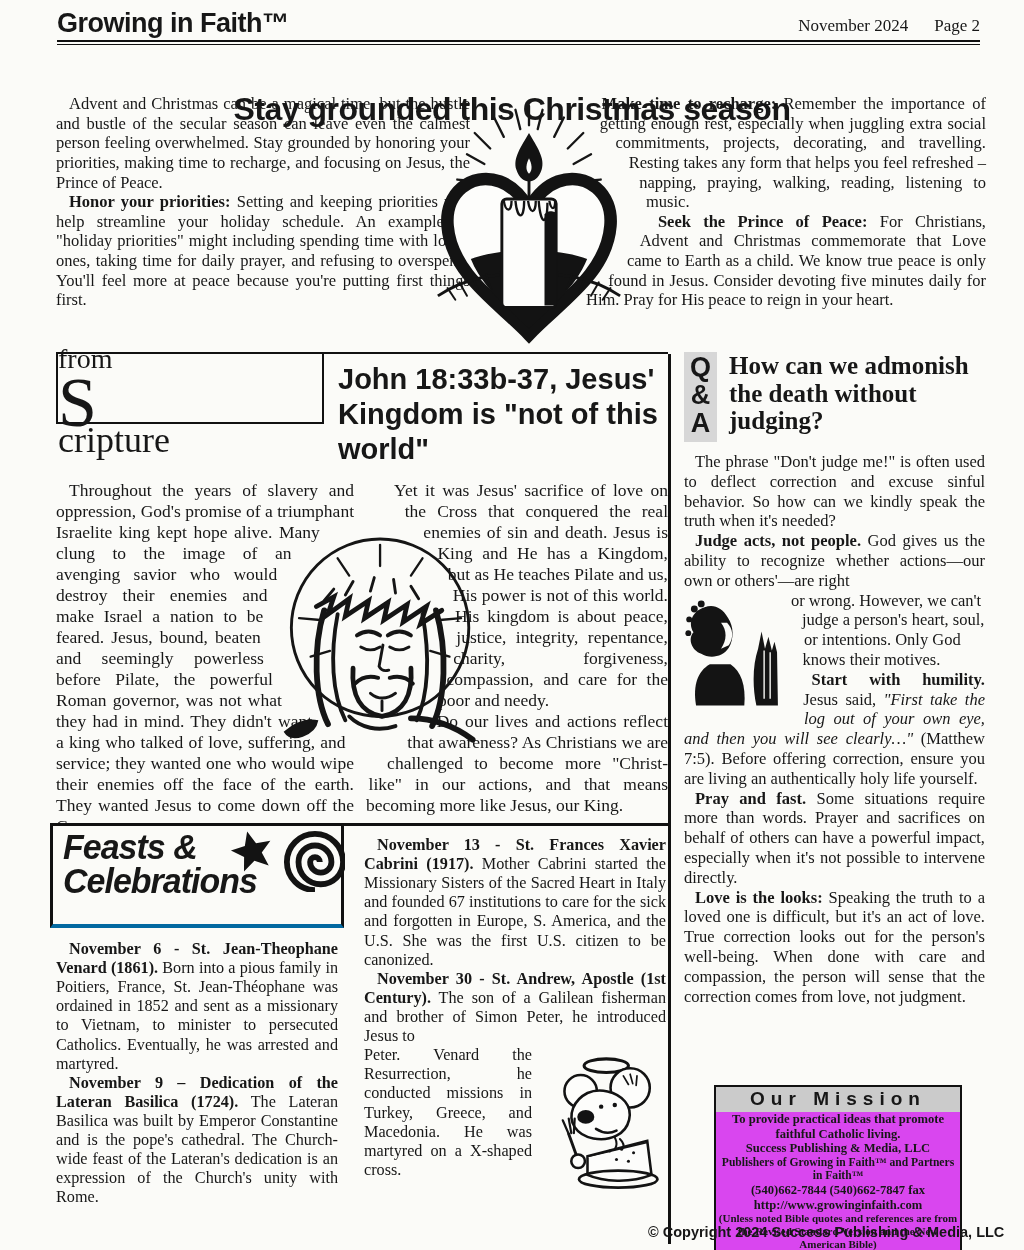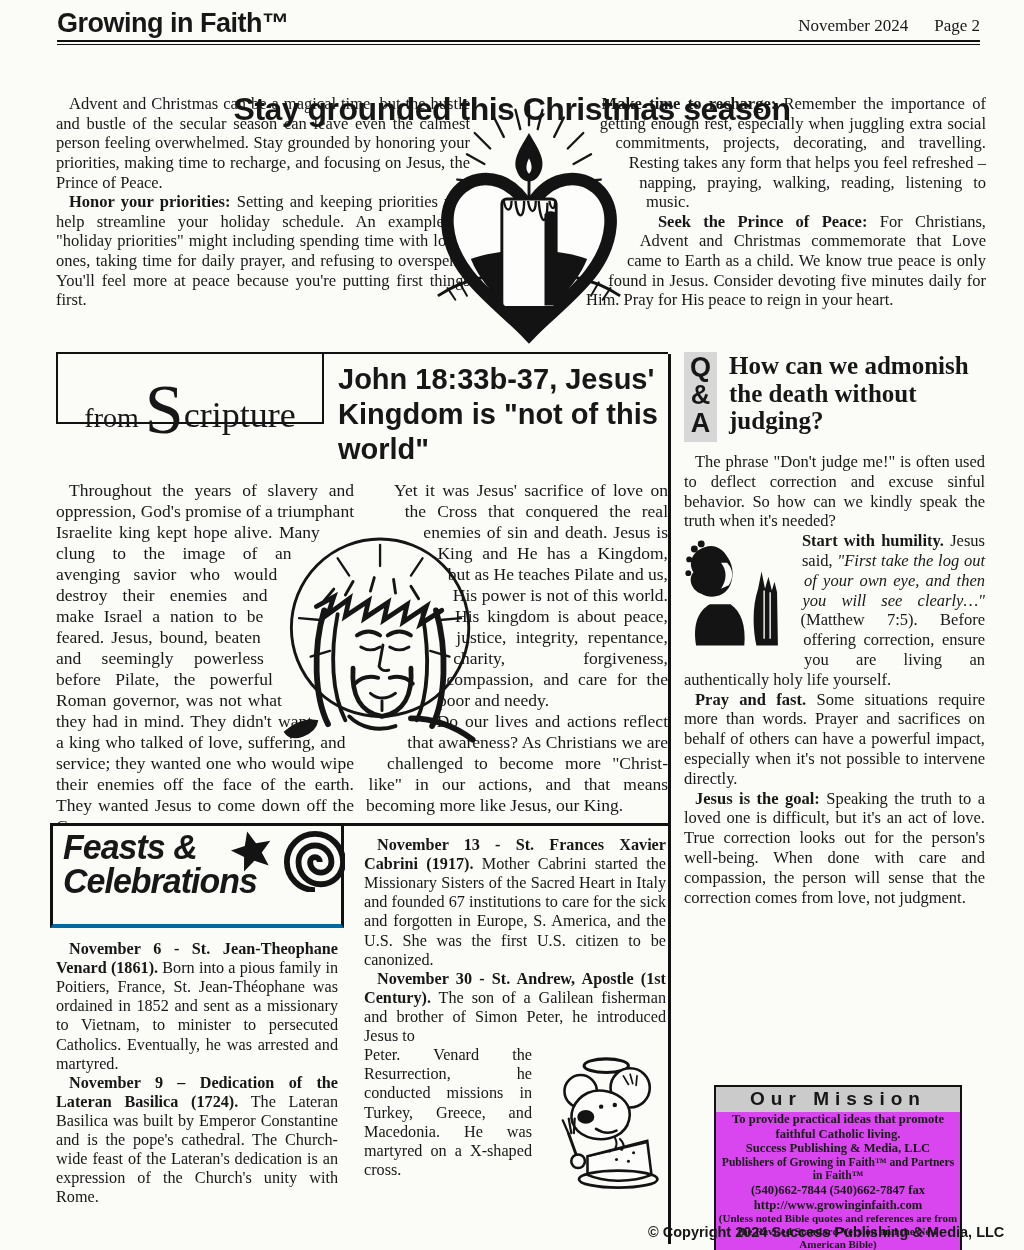--- a/index.html
+++ b/index.html
@@ -28,21 +28,21 @@
   .lead-center{width:116px;position:relative;}
   .lead-right{width:400px;}
   .lead-art{position:absolute;left:-52px;top:8px;width:222px;height:252px;}
   .lead-flL{float:left;width:60px;height:196px;
             shape-outside:polygon(0 0,6% 14%,40% 26%,80% 44%,100% 58%,86% 74%,45% 88%,0 100%);}
 
   
   .scripture{position:absolute;left:56px;top:352px;width:612px;}
   .scr-head{display:flex;align-items:stretch;}
   .scr-badge{width:268px;box-sizing:border-box;border:2.5px solid #111;height:72px;
-             display:flex;align-items:baseline;justify-content:center;padding-top:28px;overflow:visible;}
+             display:flex;align-items:baseline;justify-content:center;padding-top:28px;overflow:visible;flex-direction:column;}
   .scr-from{font-size:28px;margin-right:6px;}
   .scr-S{font-size:70px;line-height:0.62;position:relative;top:6px;}
   .scr-rest{font-size:36px;text-align:right;}
   .scr-title{flex:1;border-top:2.5px solid #111;padding:8px 0 0 14px;
              font-family:"Liberation Sans","DejaVu Sans",sans-serif;font-weight:bold;
              font-size:29px;line-height:1.2;}
   .scr-body{position:relative;margin-top:14px;display:flex;font-size:17.5px;line-height:1.2;}
   .scr-left{width:298px;text-align:justify;}
   .scr-right{width:302px;margin-left:12px;text-align:justify;}
   .scr-left p,.scr-right p{text-indent:13px;}
@@ -228,36 +228,38 @@
   <div class="qa">
     <div class="qa-head">
       <div class="qa-letters">
         <span>Q</span>
         <span>&amp;</span>
         <span>A</span>
       </div>
       <div class="qa-question">How can we admonish the death without judging?</div>
     </div>
     <p><span>The phrase "Don't judge me!" is often used to deflect correction and excuse sinful behavior. So how can we kindly speak the truth when it's needed?</span></p>
+    <p><b>Judge acts, not people.</b><span> God gives us the ability to recognize whether actions—our own or others'—are right</span></p>
     <div class="noindent">
       <svg class="pray-art" viewBox="0 0 130 130" aria-hidden="true">
         <path fill="#141414" d="M14,126 C10,102 16,86 30,78 L54,78 C66,86 72,102 70,126 Z"></path>
         <path fill="#141414" d="M24,12 C10,16 4,30 11,41 C4,49 9,62 20,66 C30,72 45,70 52,59 C58,49 58,34 51,24 C44,12 34,8 24,12 Z"></path>
         <path fill="#fbfbf8" d="M50,30 C57,37 58,47 52,56 L43,60 C50,50 50,39 43,30 Z"></path>
         <circle cx="12" cy="14" r="4" fill="#141414"></circle>
           <circle cx="20" cy="8" r="4" fill="#141414"></circle>
         <circle cx="6" cy="26" r="3.4" fill="#141414"></circle>
           <circle cx="5" cy="42" r="3.4" fill="#141414"></circle>
         <path fill="#141414" d="M86,60 L90,40 L94,60 L98,46 L102,62 L105,52 L108,64 L109,126 L84,126 C79,102 80,78 86,60 Z"></path>
         <path d="M93,62 v56 M100,64 v54" stroke="#fbfbf8" stroke-width="1.6" fill="none"></path>
       </svg>
+      <span>or wrong. However, we can't judge a person's heart, soul, or intentions. Only God knows their motives.</span>
     </div>
     <p><b>Start with humility.</b><span> Jesus said, </span><i>"First take the log out of your own eye, and then you will see clearly…"</i><span> (Matthew 7:5). Before offering correction, ensure you are living an authentically holy life yourself.</span></p>
     <p><b>Pray and fast.</b><span> Some situations require more than words. Prayer and sacrifices on behalf of others can have a powerful impact, especially when it's not possible to intervene directly.</span></p>
-    <p><b>Jesus is the goal:</b><span> Speaking the truth to a loved one is difficult, but it's an act of love. True correction looks out for the person's well-being. When done with care and compassion, the person will sense that the correction comes from love, not judgment.</span></p>
+    <p><b>Love is the looks:</b><span> Speaking the truth to a loved one is difficult, but it's an act of love. True correction looks out for the person's well-being. When done with care and compassion, the person will sense that the correction comes from love, not judgment.</span></p>
   </div>
 
   <div class="vrule"></div>
 
   <div class="feasts">
     <div class="f-left">
       <div class="logo-box">
         <div class="logo-text">
           <div>Feasts &amp;</div>
           <div>Celebrations</div>

